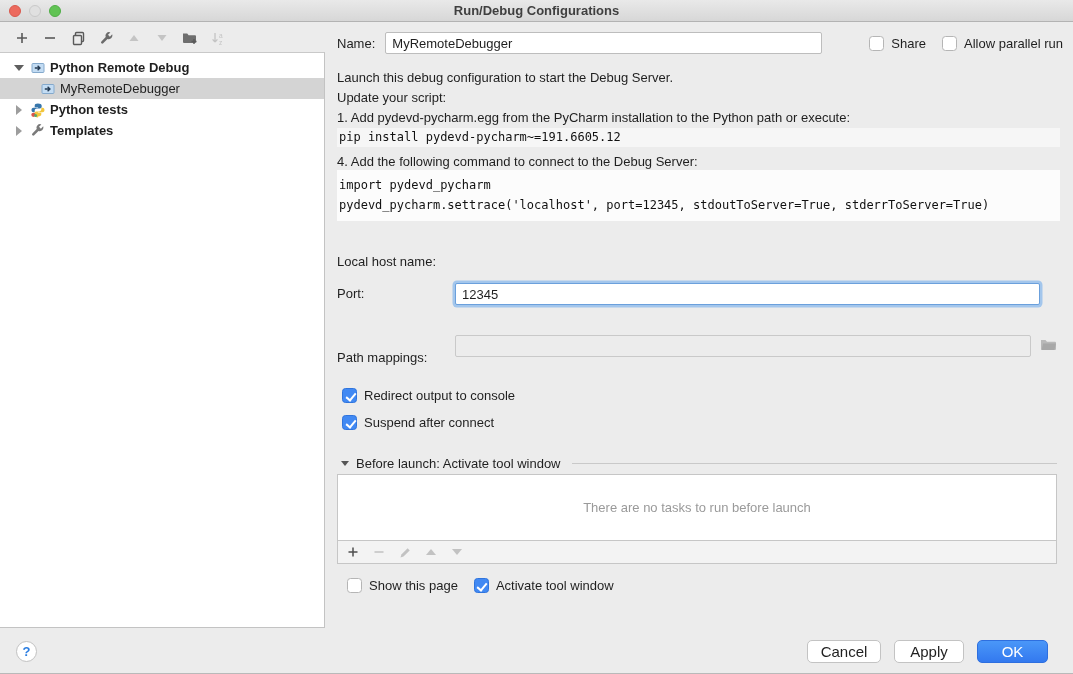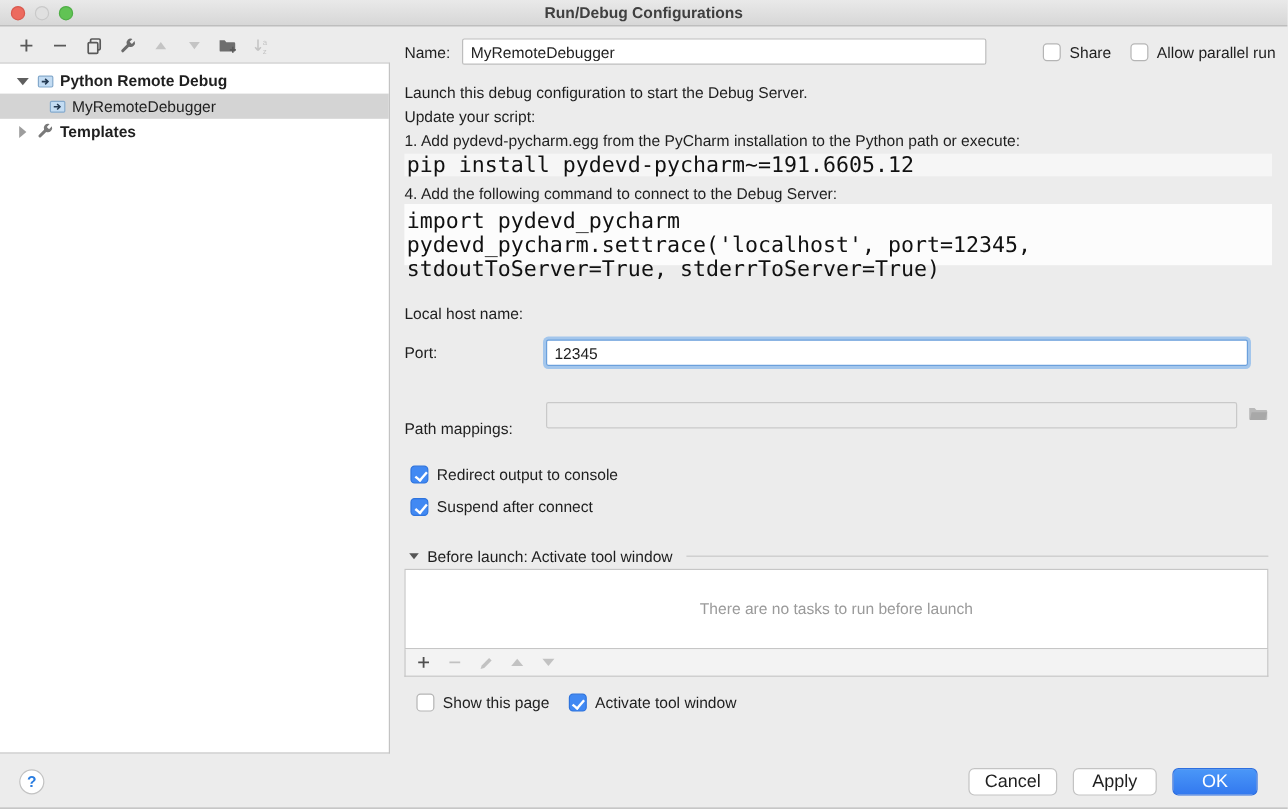--- a/index.html
+++ b/index.html
@@ -64,21 +64,21 @@
     border:1px solid #b5b5b5; position:relative; flex:none;
   }
   .cb.checked .box { background:#4189f3; border-color:#2f74dd; }
   .cb.checked .box::after {
     content:""; position:absolute; left:4.5px; top:1.5px; width:4px; height:8px;
     border:solid #fff; border-width:0 2px 2px 0; transform:rotate(40deg);
   }
   
   .instr-line { position:absolute; left:337px; line-height:20px; }
   .code-line, .code-block {
-    font-family:"DejaVu Sans Mono", monospace; font-size:18px; color:#111;
+    font-family:"DejaVu Sans Mono", monospace; font-size:12px; color:#111;
     background:#f6f6f6;
   }
   .code-line { position:absolute; left:337px; right:13px; height:19px; line-height:19px; padding-left:2px; }
   .code-block {
     position:absolute; left:337px; right:13px; top:170px; height:51px;
     background:#fcfcfc; padding:5px 2px; line-height:20px;
   }
   
   .bl-header { position:absolute; left:341px; right:16px; top:456px; display:flex; align-items:center; gap:7px; }
   .bl-tri { width:0; height:0; border-left:4.5px solid transparent; border-right:4.5px solid transparent; border-top:5.5px solid #555; }
@@ -185,20 +185,34 @@
     <span class="lbl">Python Remote Debug</span>
   </div>
   <div class="tree-row child selected">
     <span class="tw-icon">
       <svg width="16" height="16" viewBox="0 0 16 16">
           <rect x="2" y="3.5" width="12" height="9" rx="1" fill="#c3dcf3" stroke="#84a9cc"></rect>
           <path d="M4.8 8h5M7.6 5.7L10 8l-2.4 2.3" stroke="#243a52" stroke-width="1.3" fill="none"></path>
         </svg>
     </span>
     <span class="lbl">MyRemoteDebugger</span>
+  </div>
+  <div class="tree-row">
+    <span class="tw-arrow">
+        <span class="arr-right"></span>
+      </span>
+    <span class="tw-icon">
+      <svg width="16" height="16" viewBox="0 0 16 16">
+        <path fill="#3776ab" d="M7.9 1.5c-2.3 0-3.2.9-3.2 2.2v1.6h3.4v.5H3.4C2 5.8 1.5 7 1.5 8s.5 2.2 1.9 2.2h1.3V8.7c0-1.2 1-2.1 2.2-2.1h3c1.1 0 1.8-.9 1.8-2V3.7c0-1.3-1.5-2.2-3.8-2.2z"></path>
+        <path fill="#f2c63c" d="M8.1 14.5c2.3 0 3.2-.9 3.2-2.2v-1.6H7.9v-.5h4.7c1.4 0 1.9-1.2 1.9-2.2s-.5-2.2-1.9-2.2h-1.3v1.5c0 1.2-1 2.1-2.2 2.1h-3c-1.1 0-1.8.9-1.8 2v1.9c0 1.3 1.5 2.2 3.8 2.2z"></path>
+        <circle cx="3.4" cy="12.8" r="2.1" fill="#d9554a"></circle>
+          <circle cx="5.6" cy="13.4" r="1.5" fill="#59a869"></circle>
+      </svg>
+    </span>
+    <span class="lbl">Python tests</span>
   </div>
   <div class="tree-row">
     <span class="tw-arrow">
         <span class="arr-right"></span>
       </span>
     <span class="tw-icon">
       <svg width="15" height="15" viewBox="0 0 15 15">
           <path d="M13.2 3.2a3.6 3.6 0 0 1-4.7 4.7l-4.3 4.3a1.25 1.25 0 0 1-1.8-1.8l4.3-4.3a3.6 3.6 0 0 1 4.7-4.7L9 3.8l1.9 1.9 2.3-2.5z" fill="#7a7a7a"></path>
         </svg>
     </span>

